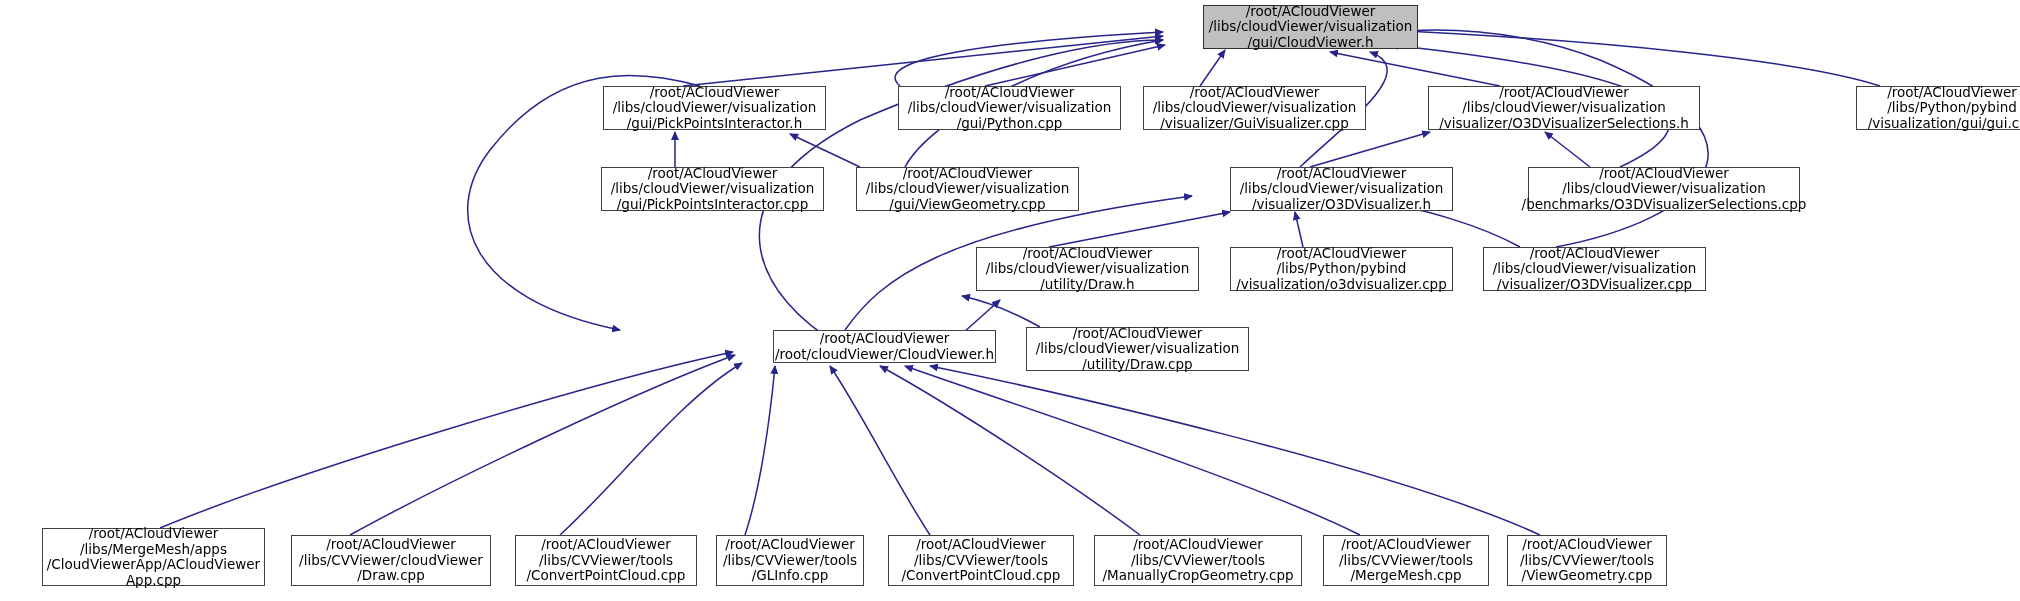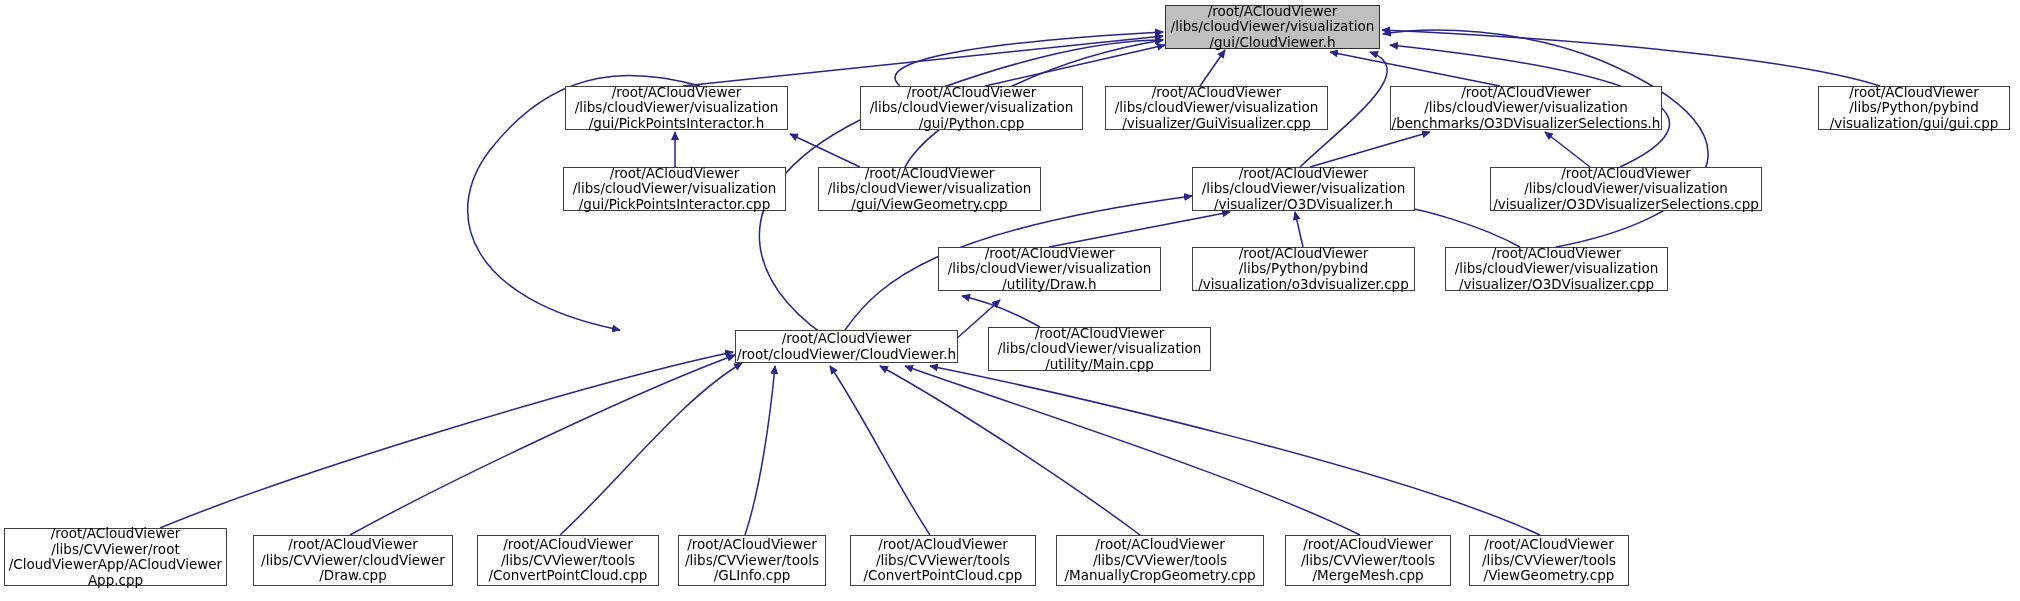--- a/index.html
+++ b/index.html
@@ -25,20 +25,21 @@
     color:#000000;
     display:flex;
     flex-direction:column;
     align-items:center;
     justify-content:center;
     font-size:13.5px;
     line-height:15.5px;
     white-space:pre;
     text-align:center;
     z-index:2;
+    margin-left:38px;
   }
   .node.root{
     background:#bfbfbf;
     border:1px solid #303030;
   }
   .node .ln{display:block;}
 </style>
 </head>
 <body>
 
@@ -80,32 +81,32 @@
         <path d="M 1140 535 C 1080 490 960 410 880 366" marker-end="url(#arrow)"></path>
         <path d="M 1360 535 C 1250 480 1000 400 905 366" marker-end="url(#arrow)"></path>
         <path d="M 1540 535 C 1400 470 1050 390 930 366" marker-end="url(#arrow)"></path>
       </g>
   </svg>
   <div id="node-layer">
       <div class="node root" style="left: 1165px; top: 5px; width: 215px; height: 44px;"><span class="ln">/root/ACloudViewer</span><span class="ln">/libs/cloudViewer/visualization</span><span class="ln">/gui/CloudViewer.h</span></div>
       <div class="node" style="left: 565px; top: 86px; width: 223px; height: 44px;"><span class="ln">/root/ACloudViewer</span><span class="ln">/libs/cloudViewer/visualization</span><span class="ln">/gui/PickPointsInteractor.h</span></div>
       <div class="node" style="left: 860px; top: 86px; width: 223px; height: 44px;"><span class="ln">/root/ACloudViewer</span><span class="ln">/libs/cloudViewer/visualization</span><span class="ln">/gui/Python.cpp</span></div>
       <div class="node" style="left: 1105px; top: 86px; width: 223px; height: 44px;"><span class="ln">/root/ACloudViewer</span><span class="ln">/libs/cloudViewer/visualization</span><span class="ln">/visualizer/GuiVisualizer.cpp</span></div>
-      <div class="node" style="left: 1390px; top: 86px; width: 272px; height: 44px;"><span class="ln">/root/ACloudViewer</span><span class="ln">/libs/cloudViewer/visualization</span><span class="ln">/benchmarks/O3DVisualizerSelections.h</span></div>
+      <div class="node" style="left: 1390px; top: 86px; width: 272px; height: 44px;"><span class="ln">/root/ACloudViewer</span><span class="ln">/libs/cloudViewer/visualization</span><span class="ln">/visualizer/O3DVisualizerSelections.h</span></div>
       <div class="node" style="left: 1818px; top: 86px; width: 192px; height: 44px;"><span class="ln">/root/ACloudViewer</span><span class="ln">/libs/Python/pybind</span><span class="ln">/visualization/gui/gui.cpp</span></div>
       <div class="node" style="left: 563px; top: 167px; width: 223px; height: 44px;"><span class="ln">/root/ACloudViewer</span><span class="ln">/libs/cloudViewer/visualization</span><span class="ln">/gui/PickPointsInteractor.cpp</span></div>
       <div class="node" style="left: 818px; top: 167px; width: 223px; height: 44px;"><span class="ln">/root/ACloudViewer</span><span class="ln">/libs/cloudViewer/visualization</span><span class="ln">/gui/ViewGeometry.cpp</span></div>
       <div class="node" style="left: 1192px; top: 167px; width: 223px; height: 44px;"><span class="ln">/root/ACloudViewer</span><span class="ln">/libs/cloudViewer/visualization</span><span class="ln">/visualizer/O3DVisualizer.h</span></div>
-      <div class="node" style="left: 1490px; top: 167px; width: 272px; height: 44px;"><span class="ln">/root/ACloudViewer</span><span class="ln">/libs/cloudViewer/visualization</span><span class="ln">/visualizer/O3DVisualizerSelections.cpp</span></div>
+      <div class="node" style="left: 1490px; top: 167px; width: 272px; height: 44px;"><span class="ln">/root/ACloudViewer</span><span class="ln">/libs/cloudViewer/visualization</span><span class="ln">/benchmarks/O3DVisualizerSelections.cpp</span></div>
       <div class="node" style="left: 938px; top: 247px; width: 223px; height: 44px;"><span class="ln">/root/ACloudViewer</span><span class="ln">/libs/cloudViewer/visualization</span><span class="ln">/utility/Draw.h</span></div>
       <div class="node" style="left: 1192px; top: 247px; width: 223px; height: 44px;"><span class="ln">/root/ACloudViewer</span><span class="ln">/libs/Python/pybind</span><span class="ln">/visualization/o3dvisualizer.cpp</span></div>
       <div class="node" style="left: 1445px; top: 247px; width: 223px; height: 44px;"><span class="ln">/root/ACloudViewer</span><span class="ln">/libs/cloudViewer/visualization</span><span class="ln">/visualizer/O3DVisualizer.cpp</span></div>
       <div class="node" style="left: 735px; top: 330px; width: 223px; height: 33px;"><span class="ln">/root/ACloudViewer</span><span class="ln">/root/cloudViewer/CloudViewer.h</span></div>
-      <div class="node" style="left: 988px; top: 327px; width: 223px; height: 44px;"><span class="ln">/root/ACloudViewer</span><span class="ln">/libs/cloudViewer/visualization</span><span class="ln">/utility/Main.cpp</span></div>
-      <div class="node" style="left: 4px; top: 528px; width: 223px; height: 58px;"><span class="ln">/root/ACloudViewer</span><span class="ln">/libs/CVViewer/root</span><span class="ln">/CloudViewerApp/ACloudViewer</span><span class="ln">App.cpp</span></div>
+      <div class="node" style="left: 988px; top: 327px; width: 223px; height: 44px;"><span class="ln">/root/ACloudViewer</span><span class="ln">/libs/cloudViewer/visualization</span><span class="ln">/utility/Draw.cpp</span></div>
+      <div class="node" style="left: 4px; top: 528px; width: 223px; height: 58px;"><span class="ln">/root/ACloudViewer</span><span class="ln">/libs/MergeMesh/apps</span><span class="ln">/CloudViewerApp/ACloudViewer</span><span class="ln">App.cpp</span></div>
       <div class="node" style="left: 253px; top: 535px; width: 200px; height: 51px;"><span class="ln">/root/ACloudViewer</span><span class="ln">/libs/CVViewer/cloudViewer</span><span class="ln">/Draw.cpp</span></div>
       <div class="node" style="left: 477px; top: 535px; width: 182px; height: 51px;"><span class="ln">/root/ACloudViewer</span><span class="ln">/libs/CVViewer/tools</span><span class="ln">/ConvertPointCloud.cpp</span></div>
       <div class="node" style="left: 678px; top: 535px; width: 148px; height: 51px;"><span class="ln">/root/ACloudViewer</span><span class="ln">/libs/CVViewer/tools</span><span class="ln">/GLInfo.cpp</span></div>
       <div class="node" style="left: 850px; top: 535px; width: 186px; height: 51px;"><span class="ln">/root/ACloudViewer</span><span class="ln">/libs/CVViewer/tools</span><span class="ln">/ConvertPointCloud.cpp</span></div>
       <div class="node" style="left: 1056px; top: 535px; width: 208px; height: 51px;"><span class="ln">/root/ACloudViewer</span><span class="ln">/libs/CVViewer/tools</span><span class="ln">/ManuallyCropGeometry.cpp</span></div>
       <div class="node" style="left: 1285px; top: 535px; width: 166px; height: 51px;"><span class="ln">/root/ACloudViewer</span><span class="ln">/libs/CVViewer/tools</span><span class="ln">/MergeMesh.cpp</span></div>
       <div class="node" style="left: 1469px; top: 535px; width: 160px; height: 51px;"><span class="ln">/root/ACloudViewer</span><span class="ln">/libs/CVViewer/tools</span><span class="ln">/ViewGeometry.cpp</span></div>
     </div>
 </div>
 

